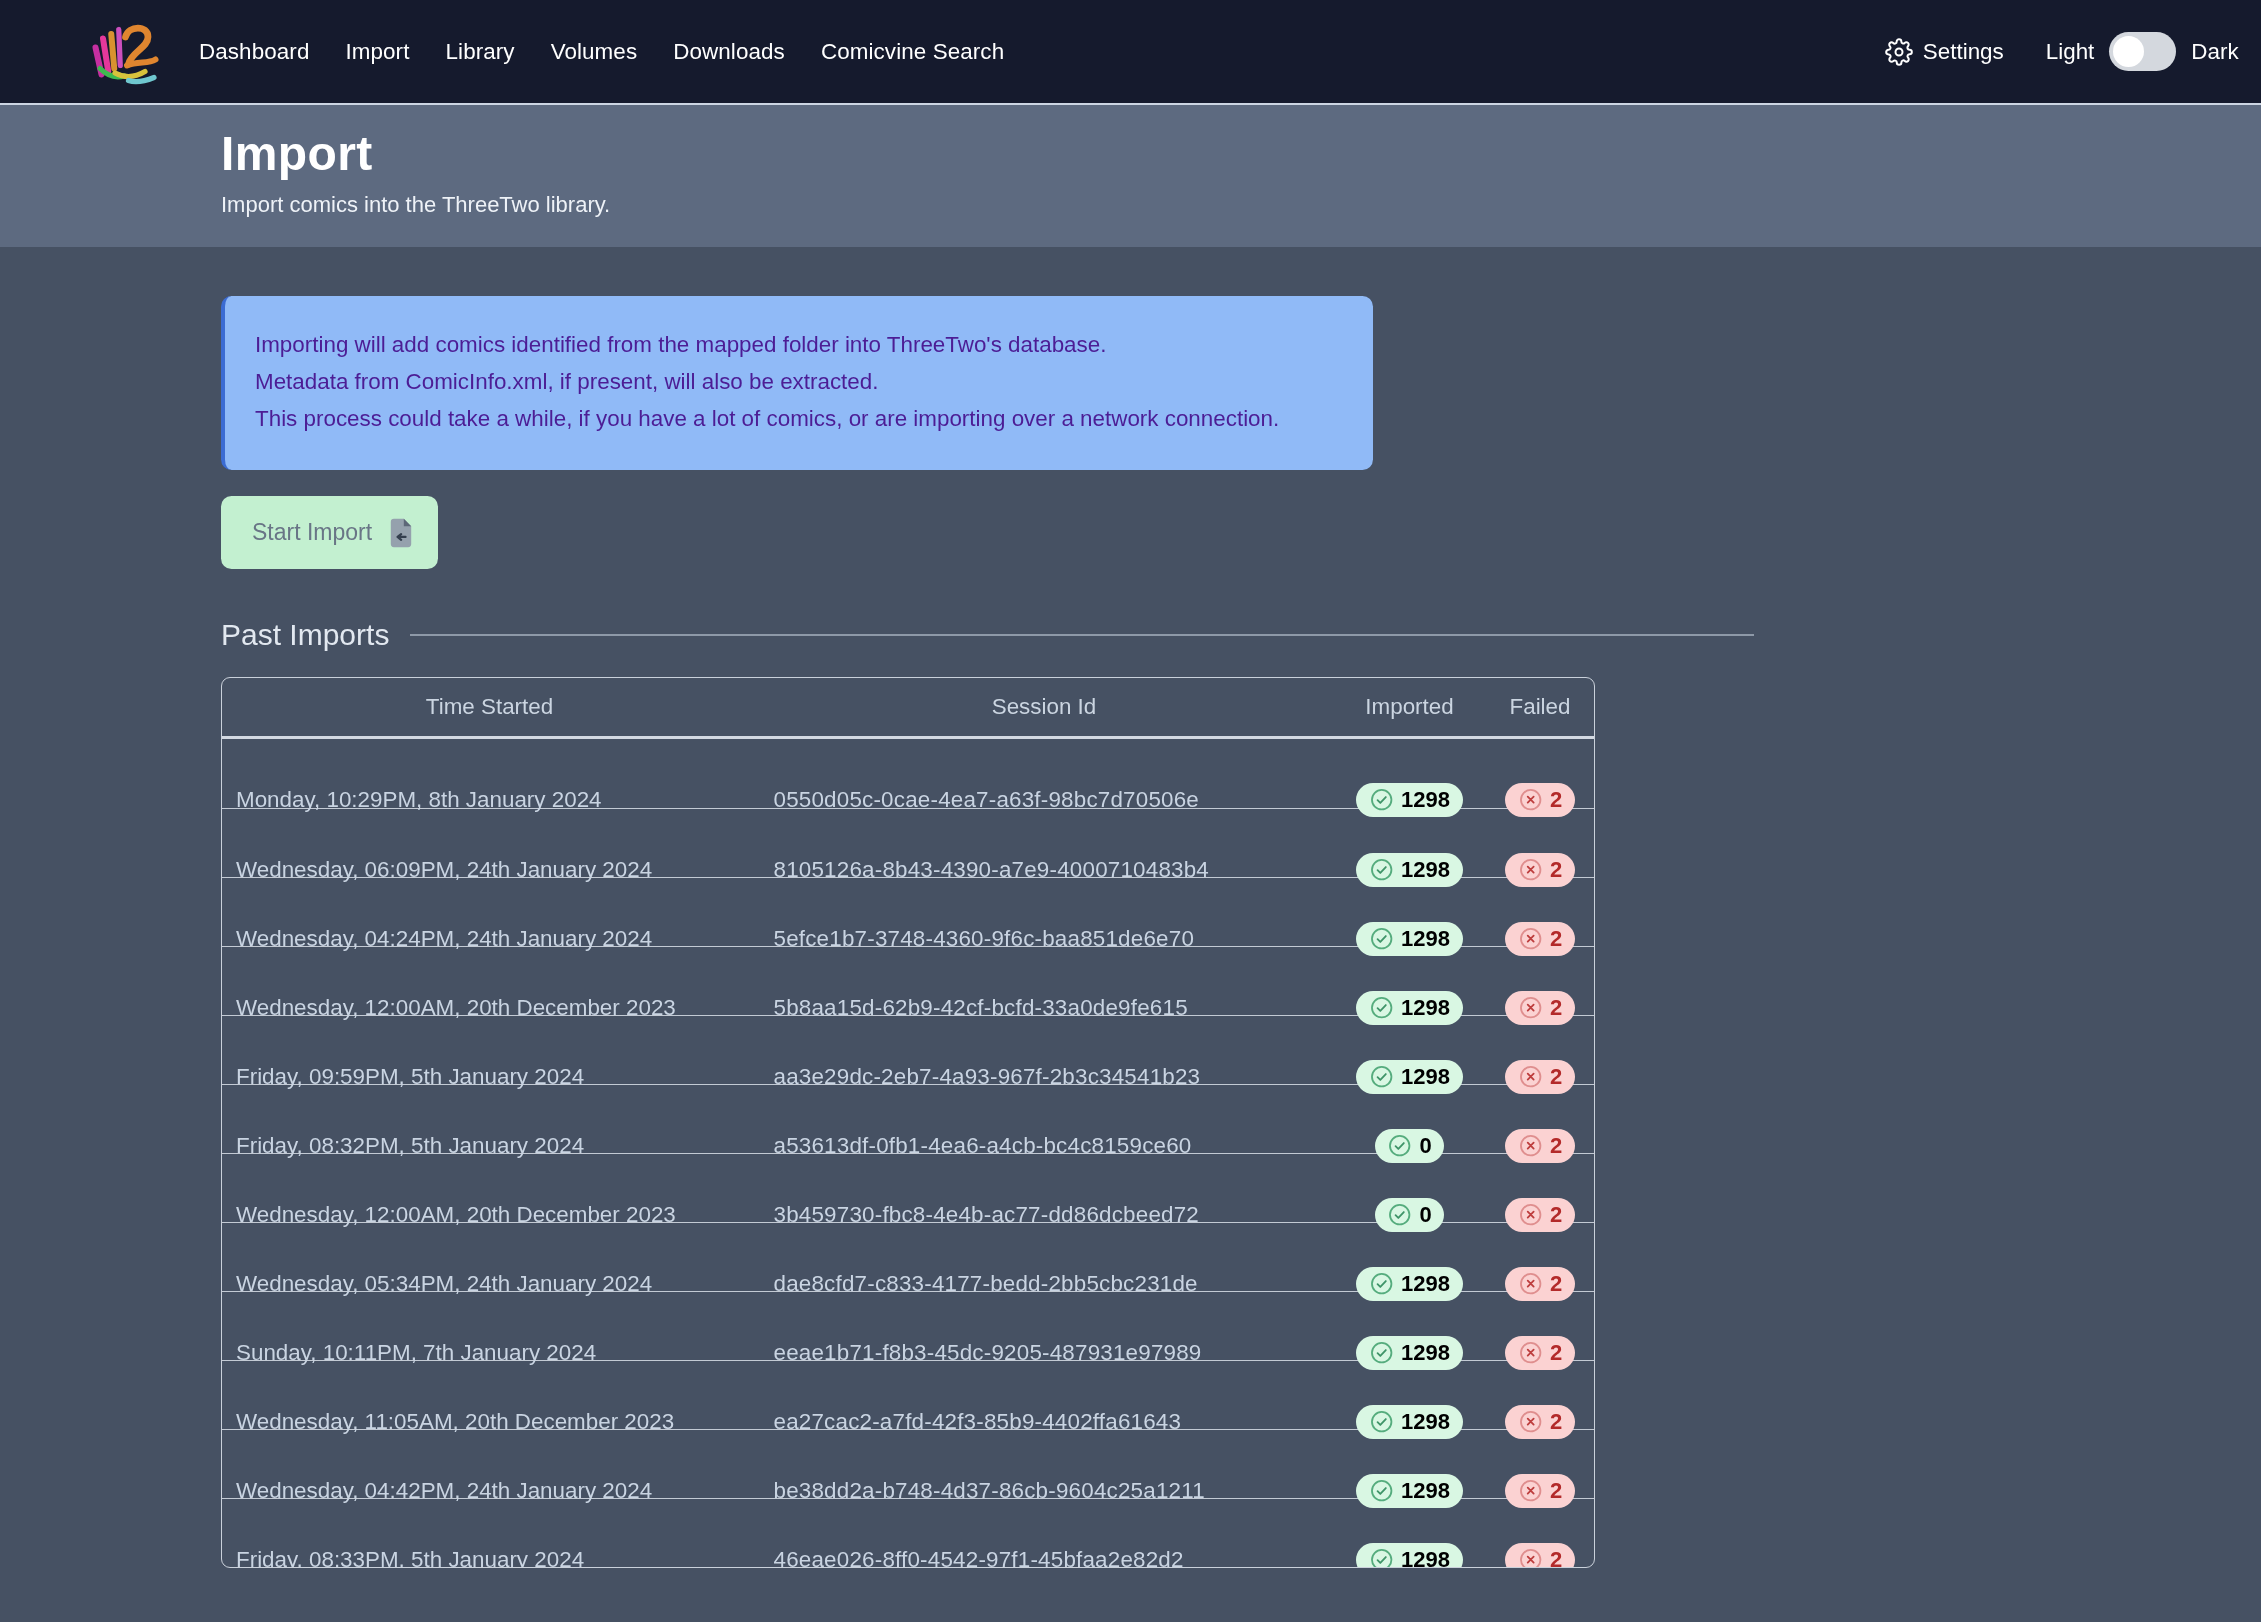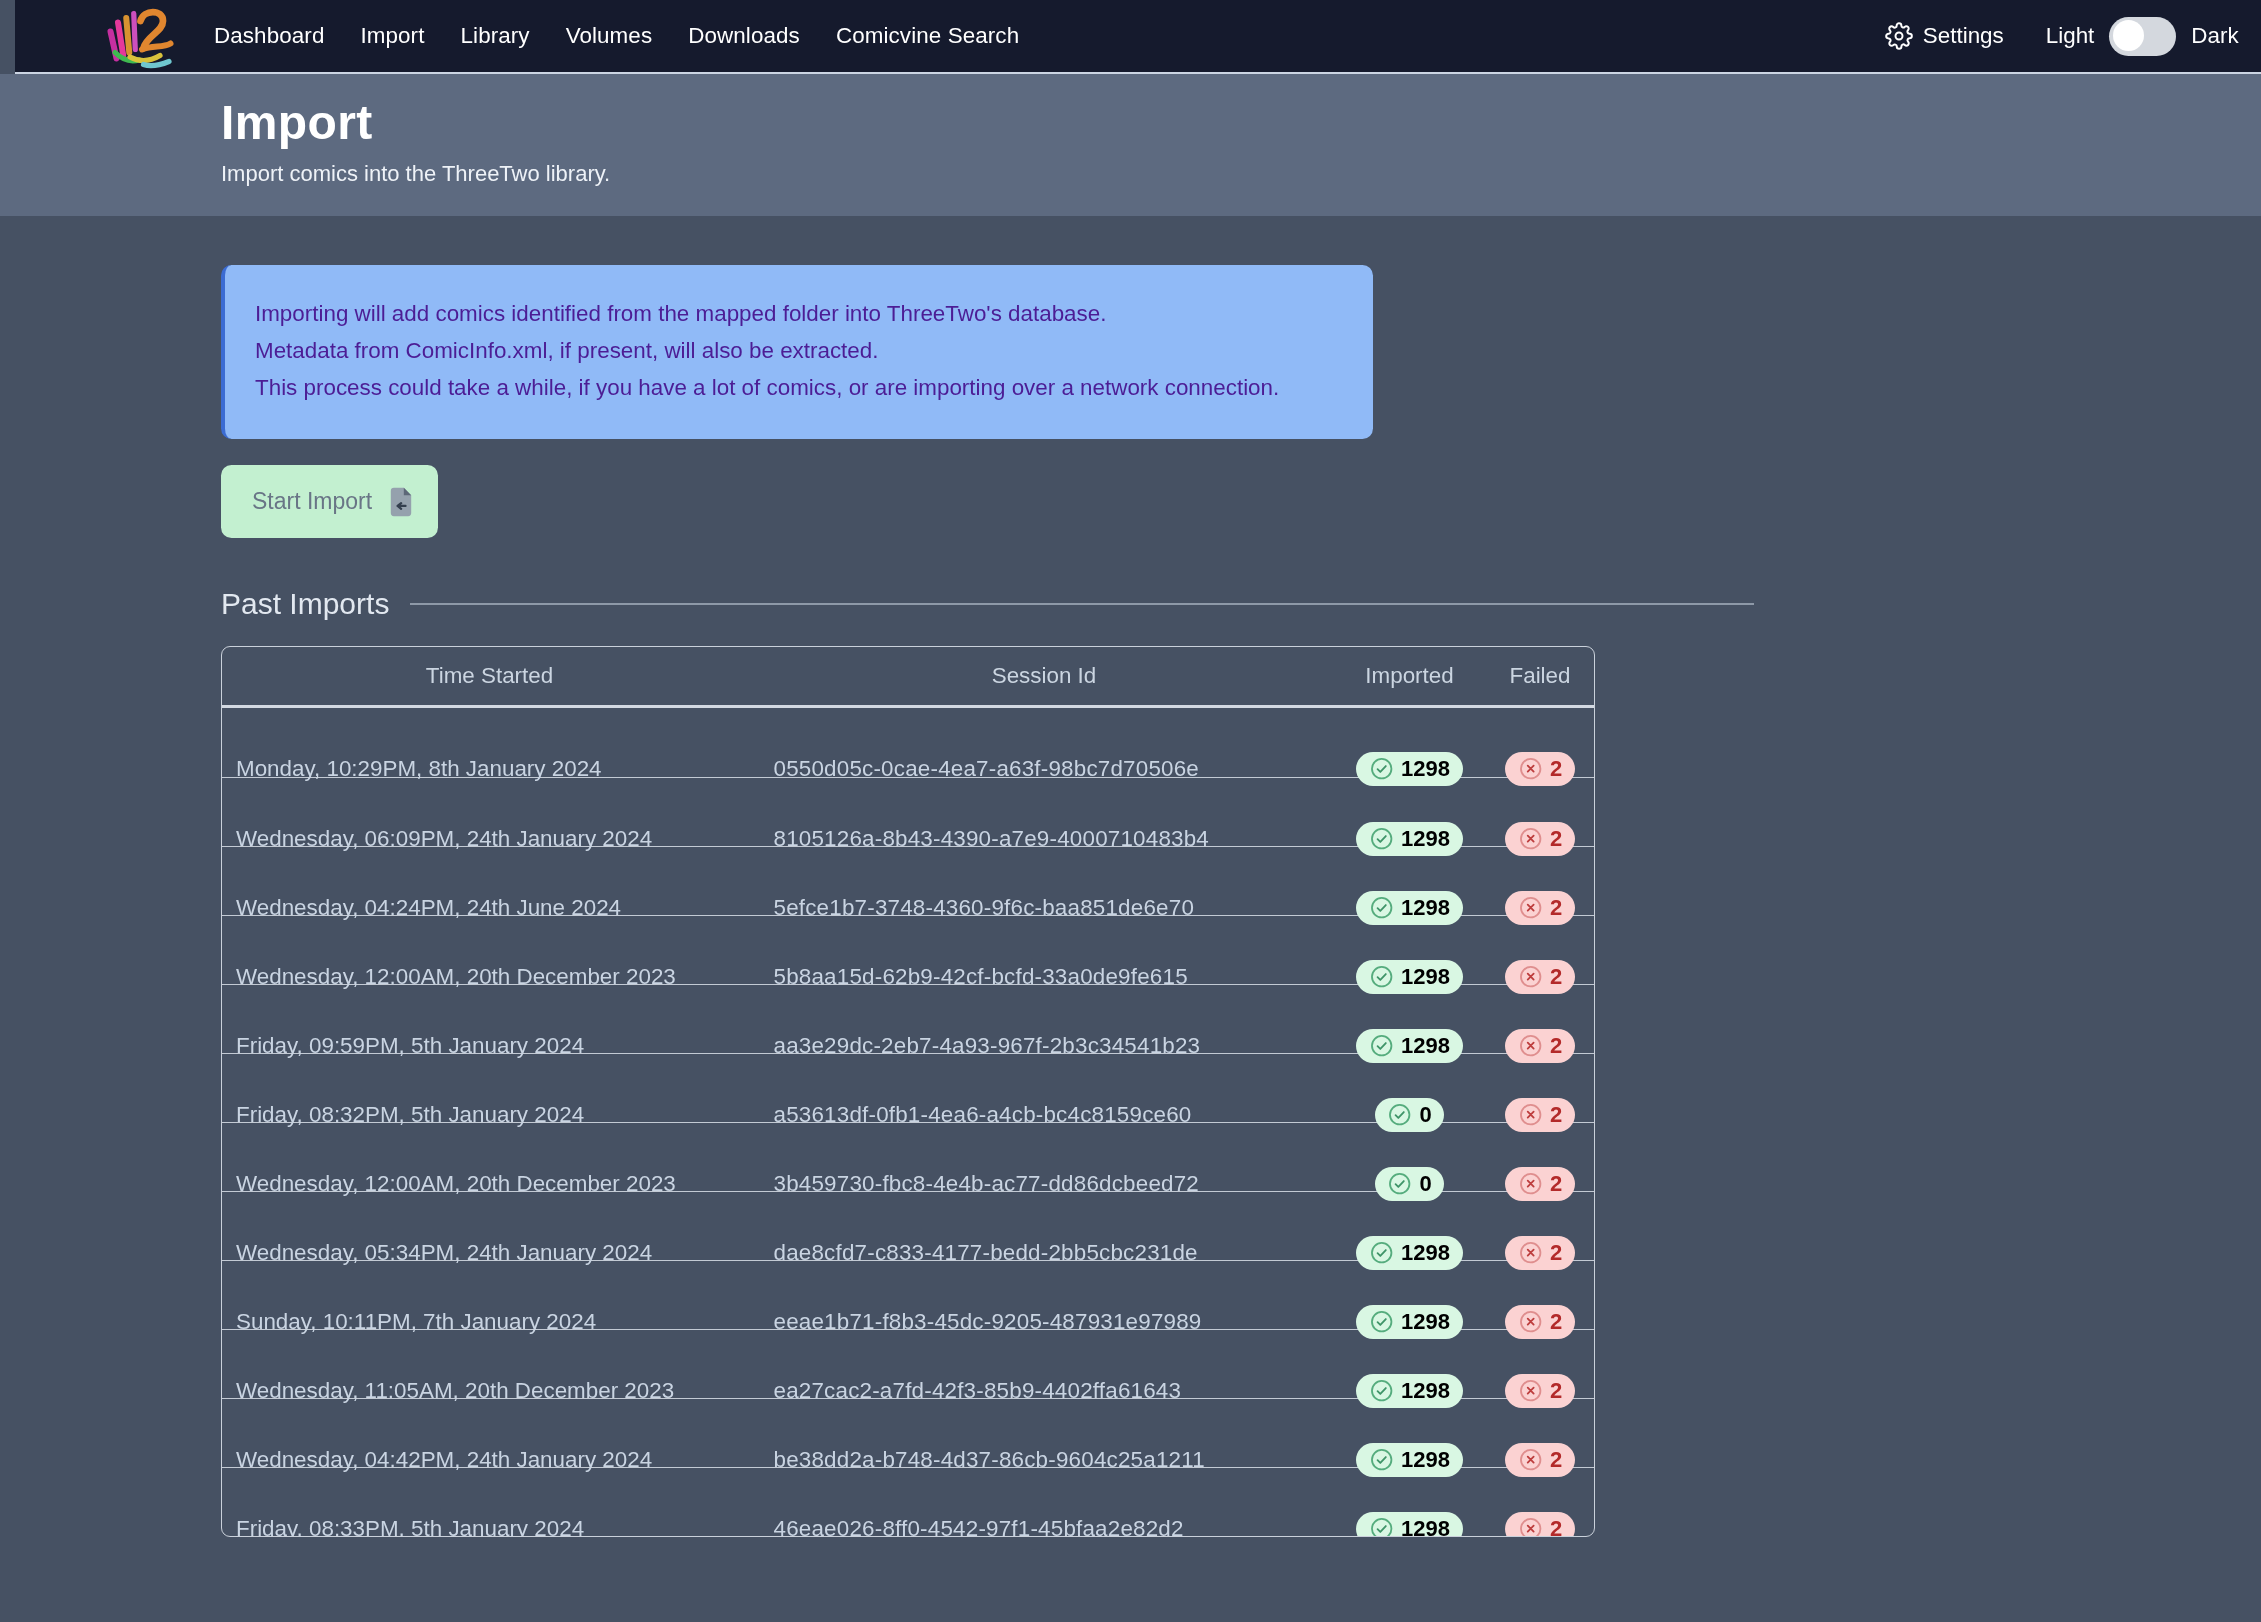--- a/index.html
+++ b/index.html
@@ -5,27 +5,26 @@
   * { margin:0; padding:0; box-sizing:border-box; }
   html,body { width:2261px; height:1623px; overflow:hidden; }
   body {
     font-family:"Liberation Sans", sans-serif;
     background:#465163;
     color:#c9d4e2;
   }
 
   
   .navbar {
-    height:74px;
+    height:105px;
     background:#151a2d;
     display:flex;
     align-items:center;
     padding:0 22.4px 0 85px;
     border-bottom:2.2px solid #ccd5e3;
-    margin-left:15px;
   }
   .logo { width:75px; height:72px; flex:0 0 auto; cursor:pointer; }
   .nav-links { display:flex; align-items:center; gap:36px; margin-left:39px; }
   .nav-link {
     color:#ffffff; font-size:22.4px; font-weight:500; letter-spacing:0.1px;
     cursor:pointer; white-space:nowrap;
   }
   .nav-right { margin-left:auto; display:flex; align-items:center; }
   .settings { display:flex; align-items:center; gap:9.7px; cursor:pointer; }
   .gear-svg { width:28px; height:28px; stroke:#ffffff; fill:none; stroke-width:1.7; }
@@ -235,21 +234,21 @@
             <span class="pill pill-red">
               <svg class="pill-ic" viewBox="0 0 24 24">
                 <circle cx="12" cy="12" r="9.2" fill="none" stroke="#df8e8e" stroke-width="1.7"></circle>
                 <path d="M9.2 9.2l5.6 5.6M14.8 9.2l-5.6 5.6" stroke="#bd3d3d" stroke-width="1.7" stroke-linecap="round"></path>
               </svg>
               <span>2</span>
             </span>
           </div>
         </div>
         <div class="trow">
-          <div class="cell c-time">Wednesday, 04:24PM, 24th June 2024</div>
+          <div class="cell c-time">Wednesday, 04:24PM, 24th January 2024</div>
           <div class="cell c-session">5efce1b7-3748-4360-9f6c-baa851de6e70</div>
           <div class="cell c-center">
             <span class="pill pill-green">
               <svg class="pill-ic" viewBox="0 0 24 24">
                 <circle cx="12" cy="12" r="9.2" fill="none" stroke="#55ac7d" stroke-width="1.7"></circle>
                 <path d="M8.1 12.5l2.6 2.6 5.2-5.6" fill="none" stroke="#3f9468" stroke-width="1.7" stroke-linecap="round" stroke-linejoin="round"></path>
               </svg>
               <span>1298</span>
             </span>
           </div>

